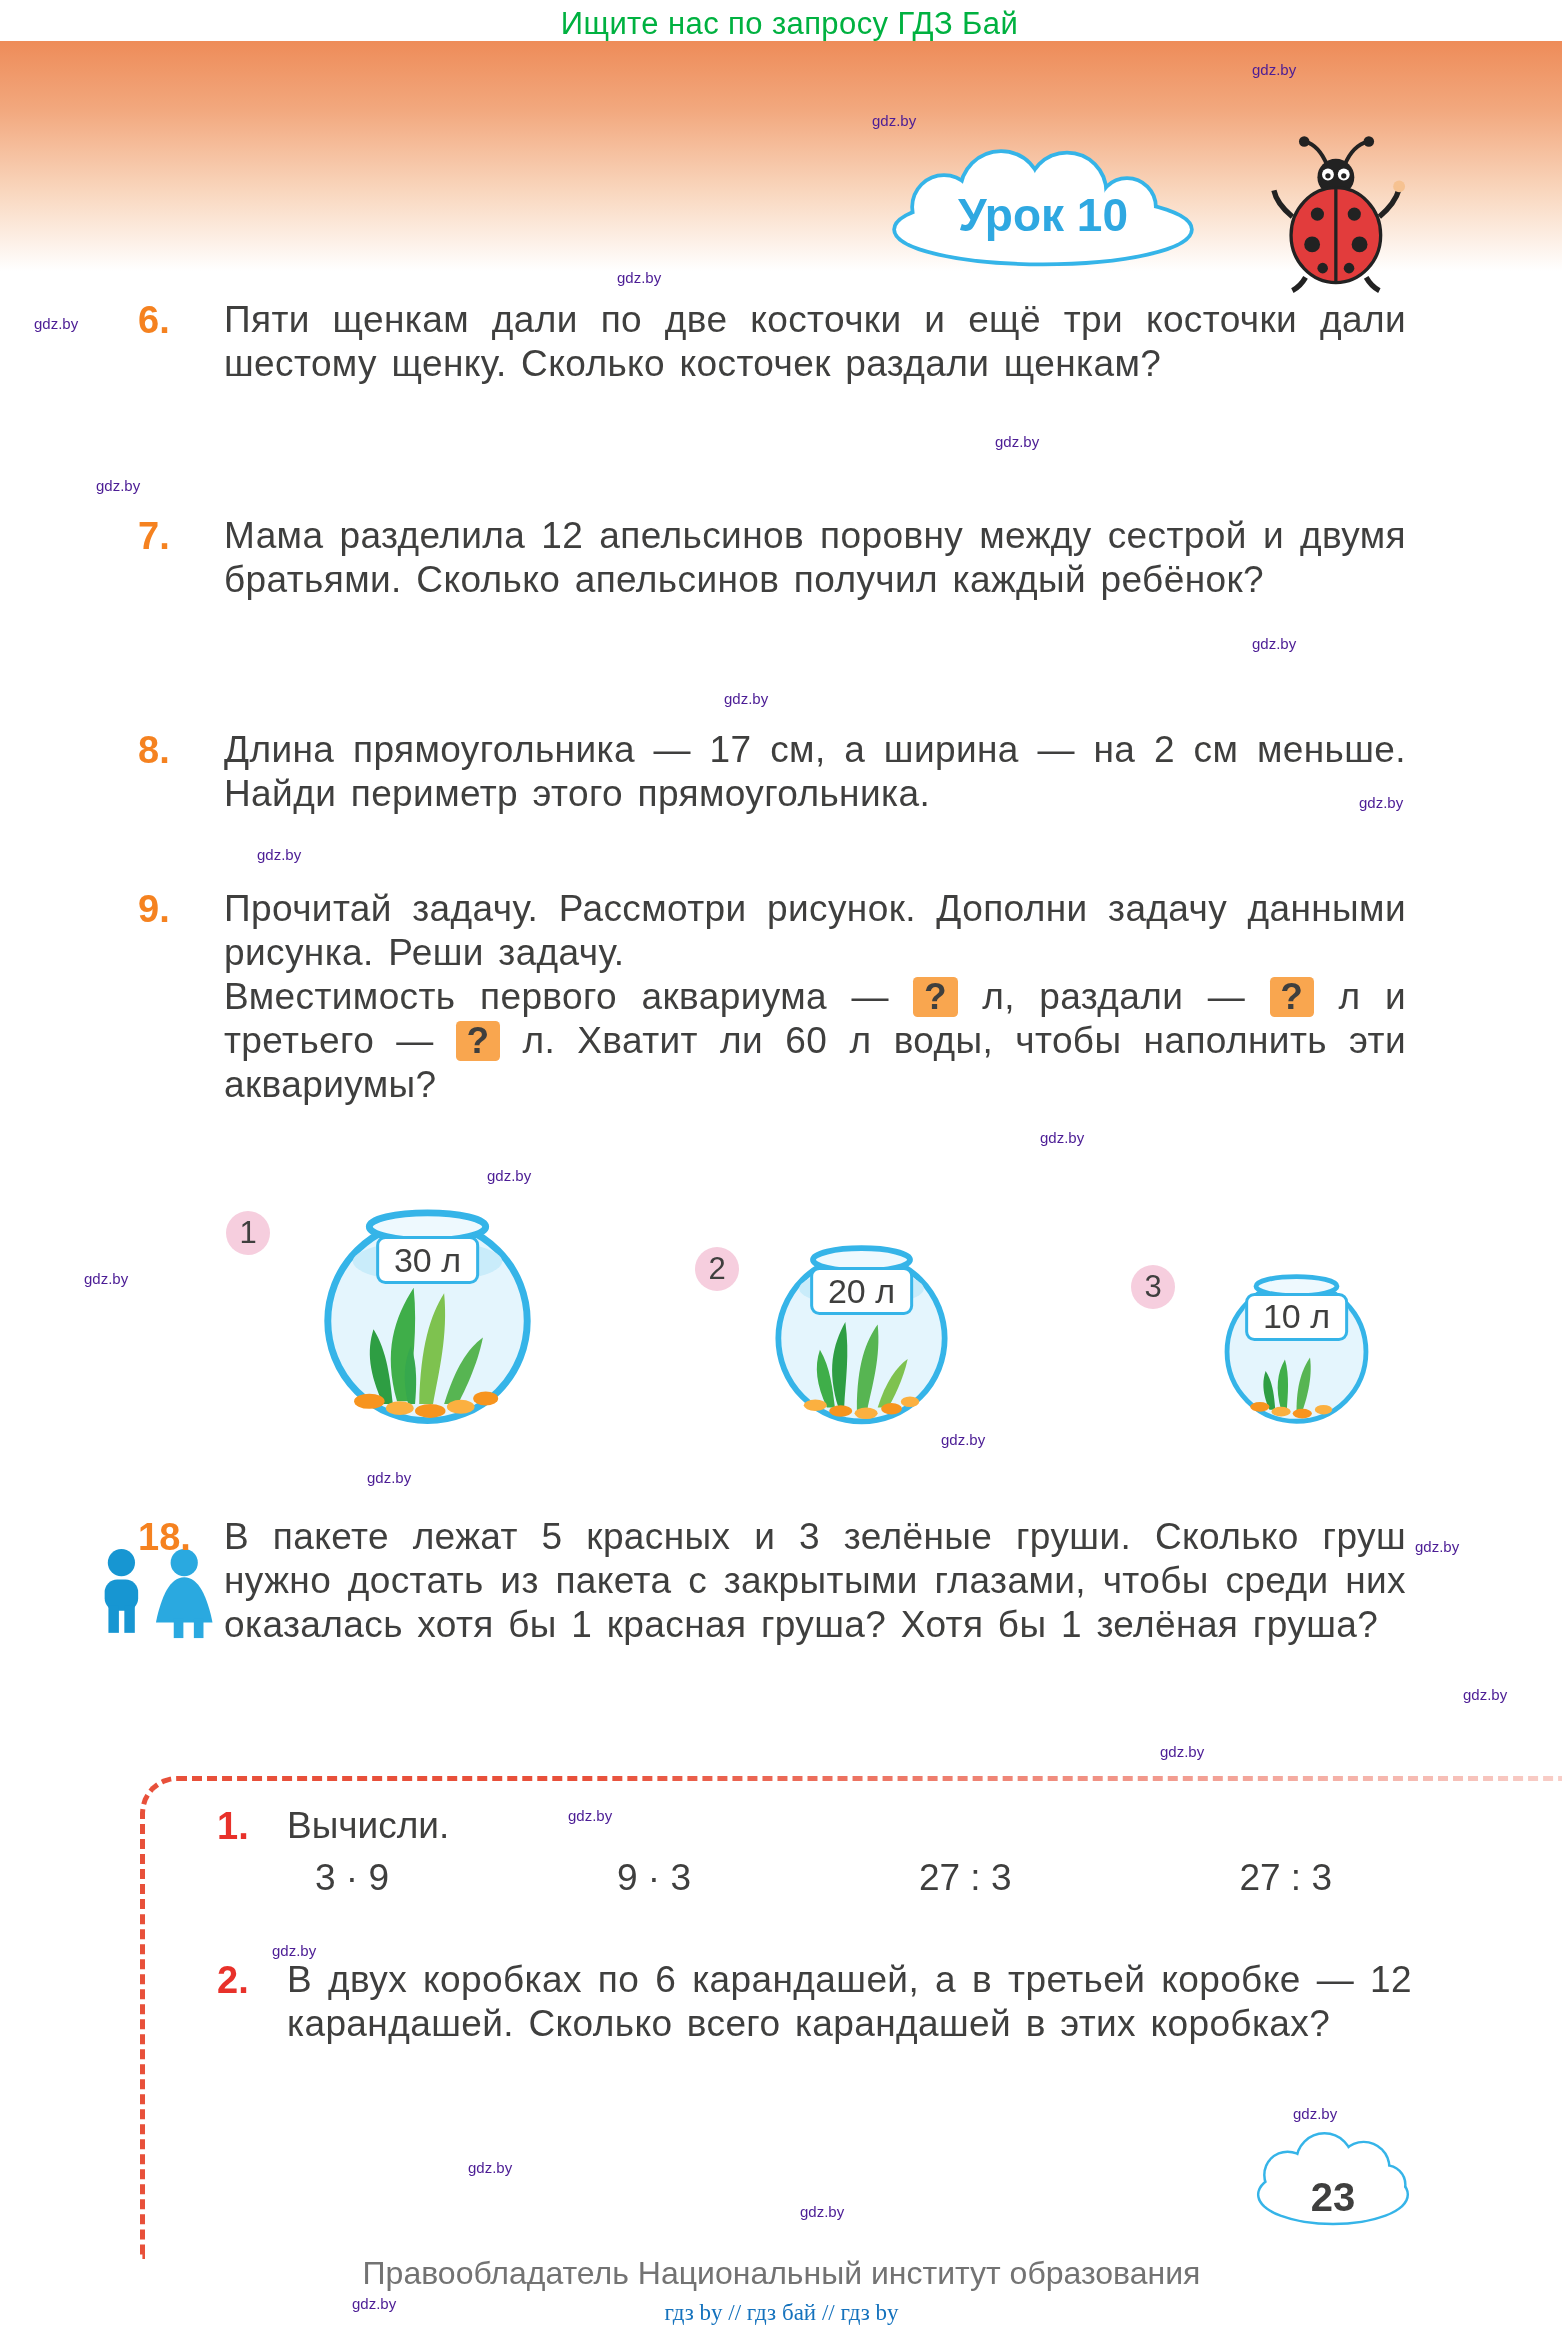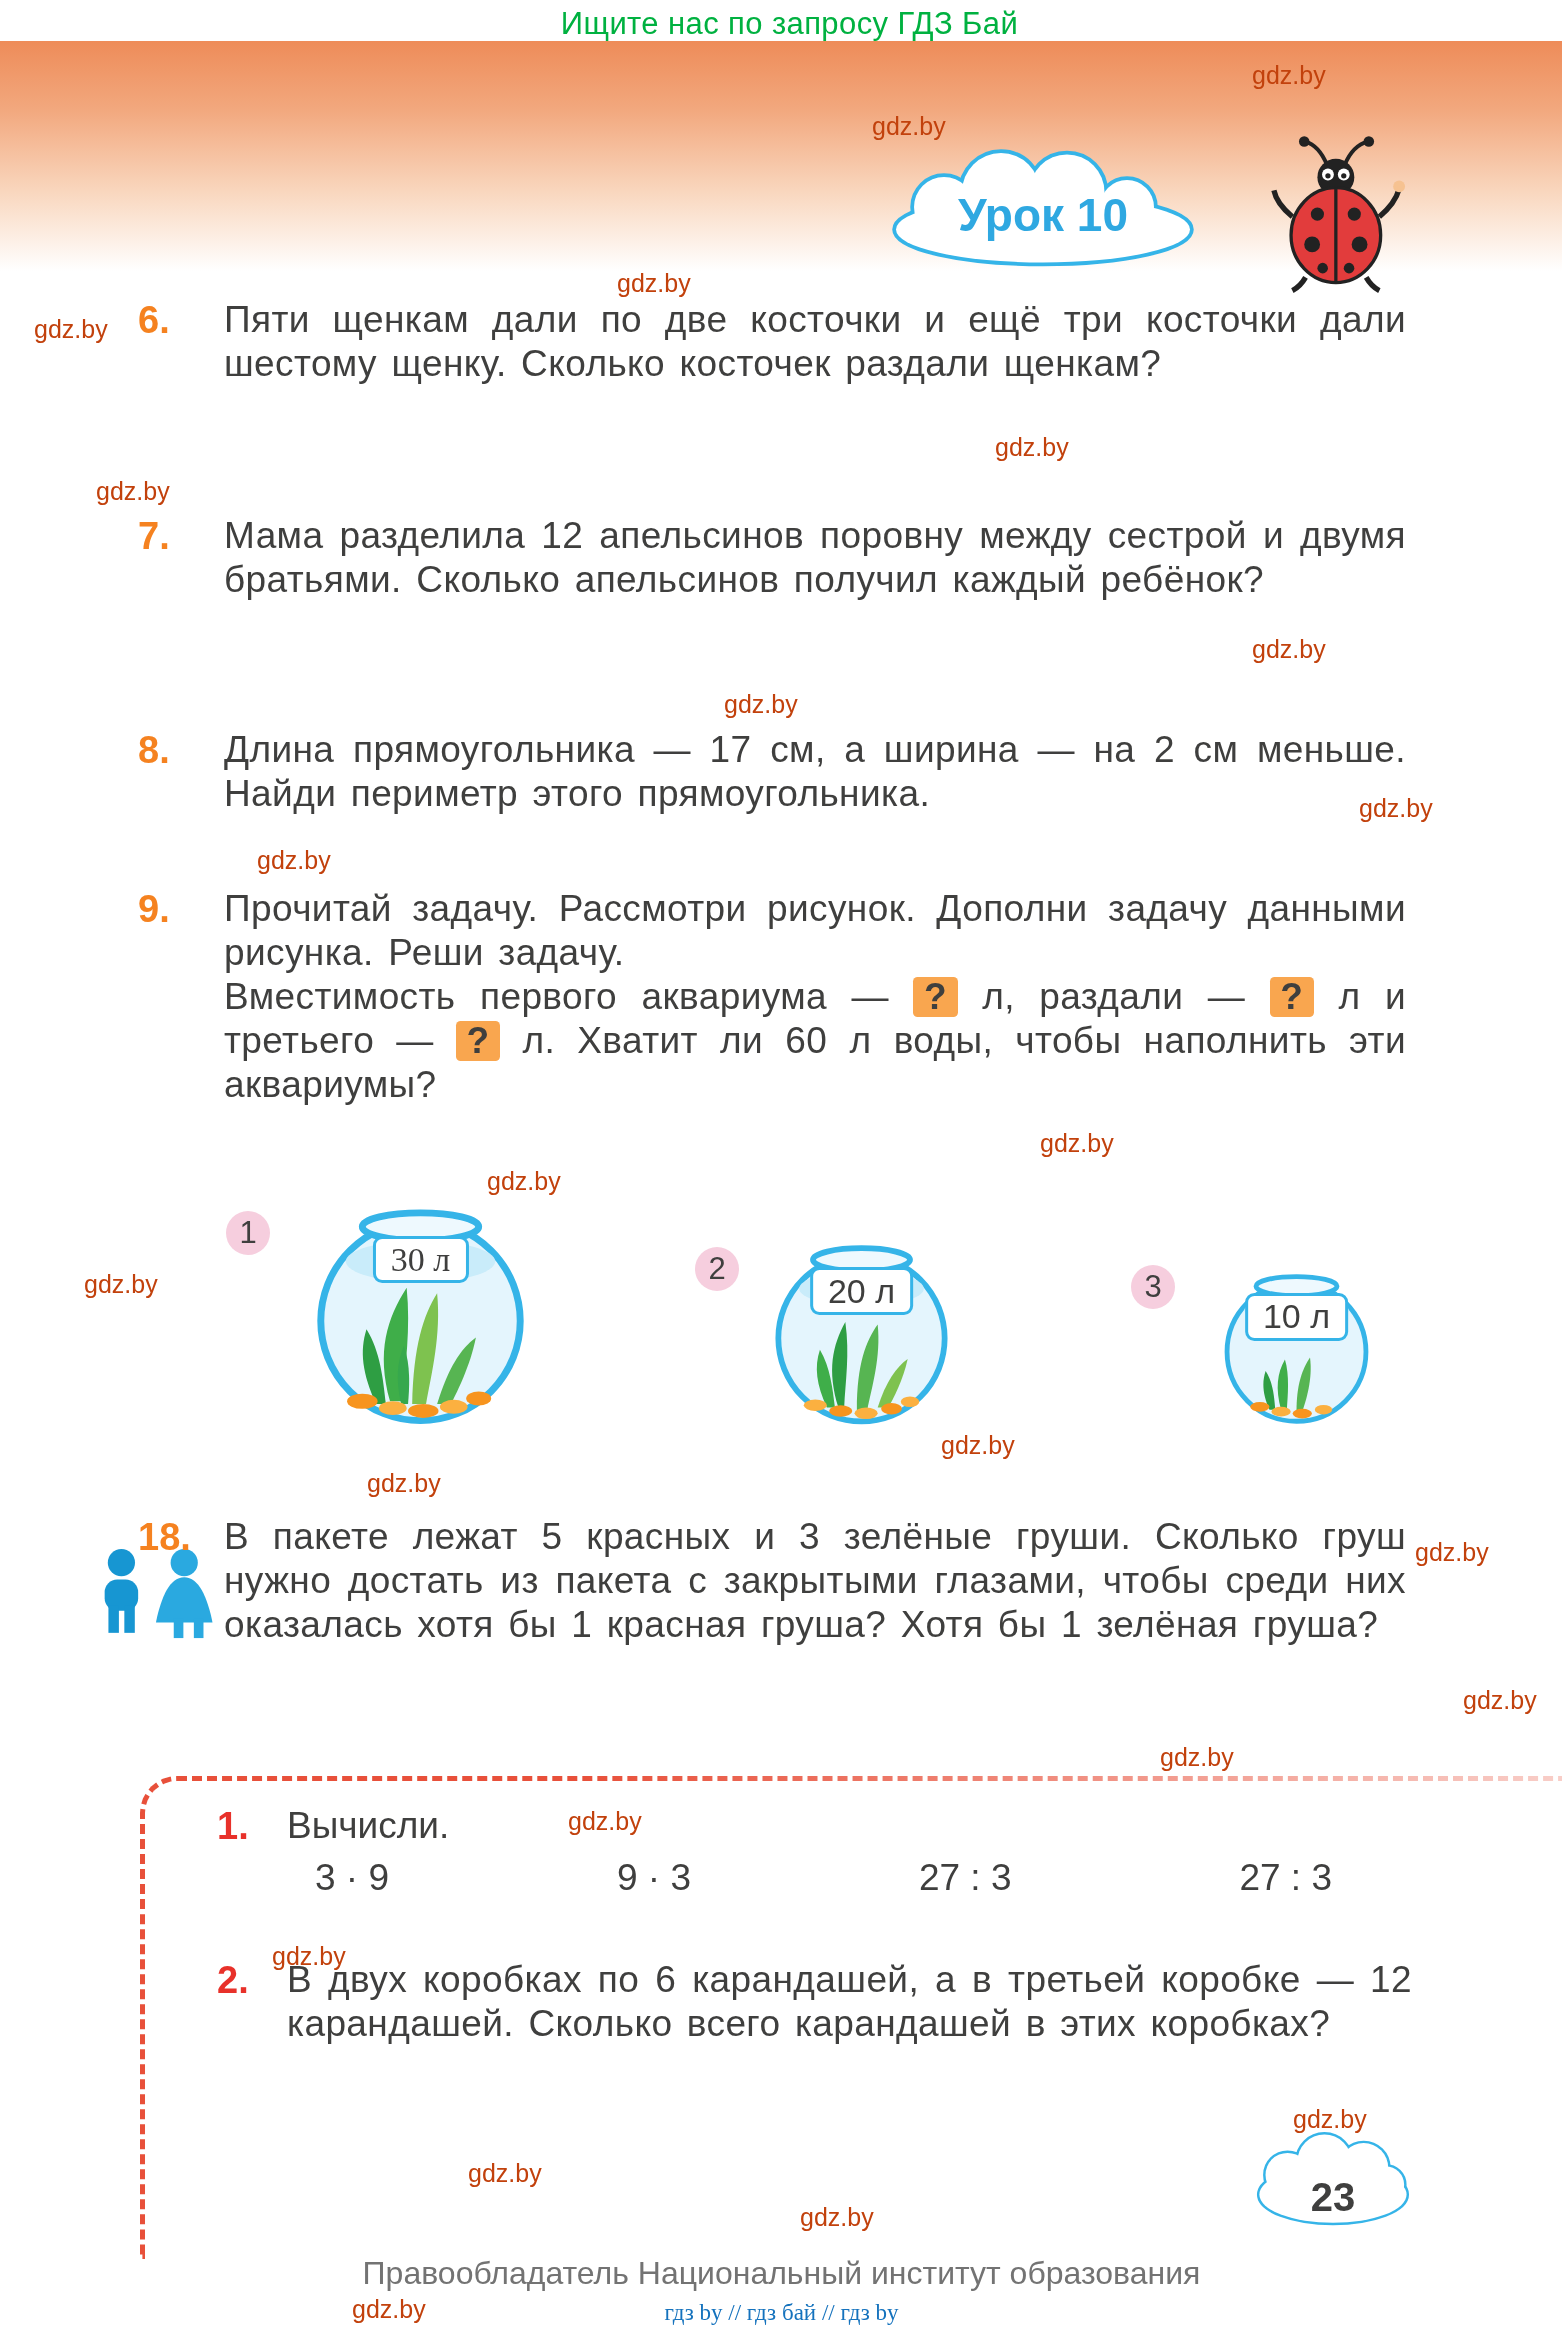--- a/index.html
+++ b/index.html
@@ -5,21 +5,21 @@
   html,body{margin:0;padding:0;background:#ffffff;}
   .page{
     position:relative;width:1563px;height:2330px;background:#ffffff;overflow:hidden;
     font-family:"Liberation Sans", sans-serif;color:#3f3f3e;
   }
   
   .top-banner{position:absolute;top:6.1px;left:8px;width:100%;text-align:center;
     color:#00b140;font-size:31px;letter-spacing:0.4px;}
   .orange-band{position:absolute;top:41px;left:0;width:100%;height:230px;
     background:linear-gradient(180deg,#ee8c59 0%,#f2a87e 30%,#f9d6bd 65%,#ffffff 100%);}
-  .wm{position:absolute;font-size:25px;color:#c2410c;white-space:nowrap;}
+  .wm{position:absolute;font-size:15px;color:#4c1d95;white-space:nowrap;}
   
   .lesson-cloud{position:absolute;left:863px;top:144px;width:360px;height:129px;}
   .lesson-cloud .cloud-text{position:absolute;left:0;top:34%;width:100%;text-align:center;
     color:#2fa8e1;font-size:46px;font-weight:bold;}
   
   .ladybug{position:absolute;left:1266px;top:135px;width:145px;height:161px;}
   
   .problem{position:absolute;left:138px;display:flex;}
   .pnum{flex:0 0 86px;font-weight:bold;color:#f58220;font-size:38px;line-height:44px;}
   .ptext{width:1182px;font-size:37px;line-height:44px;text-align:justify;text-align-last:left;
@@ -137,21 +137,21 @@
         <span>Вместимость первого аквариума — </span><span class="qmark">?</span><span> л, раздали — </span><span class="qmark">?</span><span> л и третьего — </span><span class="qmark">?</span><span> л. Хватит ли 60 л воды, чтобы наполнить эти аквариумы?</span>
       </div>
     </div>
   </div>
 
   <div class="figure">
 
     <div class="badge" style="left:226px;top:20.7px;">
       <span>1</span>
     </div>
-    <div class="bowl" style="left:282px;top:6.1px;width:277px;height:236px;font-family:Liberation Serif, serif;">
+    <div class="bowl" style="left:289px;top:6.1px;width:277px;height:236px;">
       <svg viewBox="0 0 200 170">
         <circle cx="100" cy="90" r="72" fill="#e4f5fd" stroke="#35b4e8" stroke-width="5"></circle>
         <ellipse cx="100" cy="47" rx="54" ry="15" fill="#c9ecfa"></ellipse>
         <path d="M78,148 C68,112 76,88 90,66 C93,96 89,122 87,148 Z" fill="#3fae49"></path>
         <path d="M94,150 C95,108 102,86 112,70 C115,100 108,128 104,150 Z" fill="#7ec24f"></path>
         <path d="M68,150 C58,128 56,112 61,96 C71,112 73,132 75,150 Z" fill="#2e9e43"></path>
         <path d="M112,150 C120,124 129,110 140,102 C136,122 127,140 122,150 Z" fill="#57b552"></path>
         <path d="M86,150 C82,132 83,120 88,108 C93,122 92,138 91,150 Z" fill="#36a84d"></path>
         <ellipse cx="58" cy="148" rx="11" ry="5.5" fill="#f7941e"></ellipse>
         <ellipse cx="80" cy="153" rx="10" ry="5" fill="#fbb040"></ellipse>

